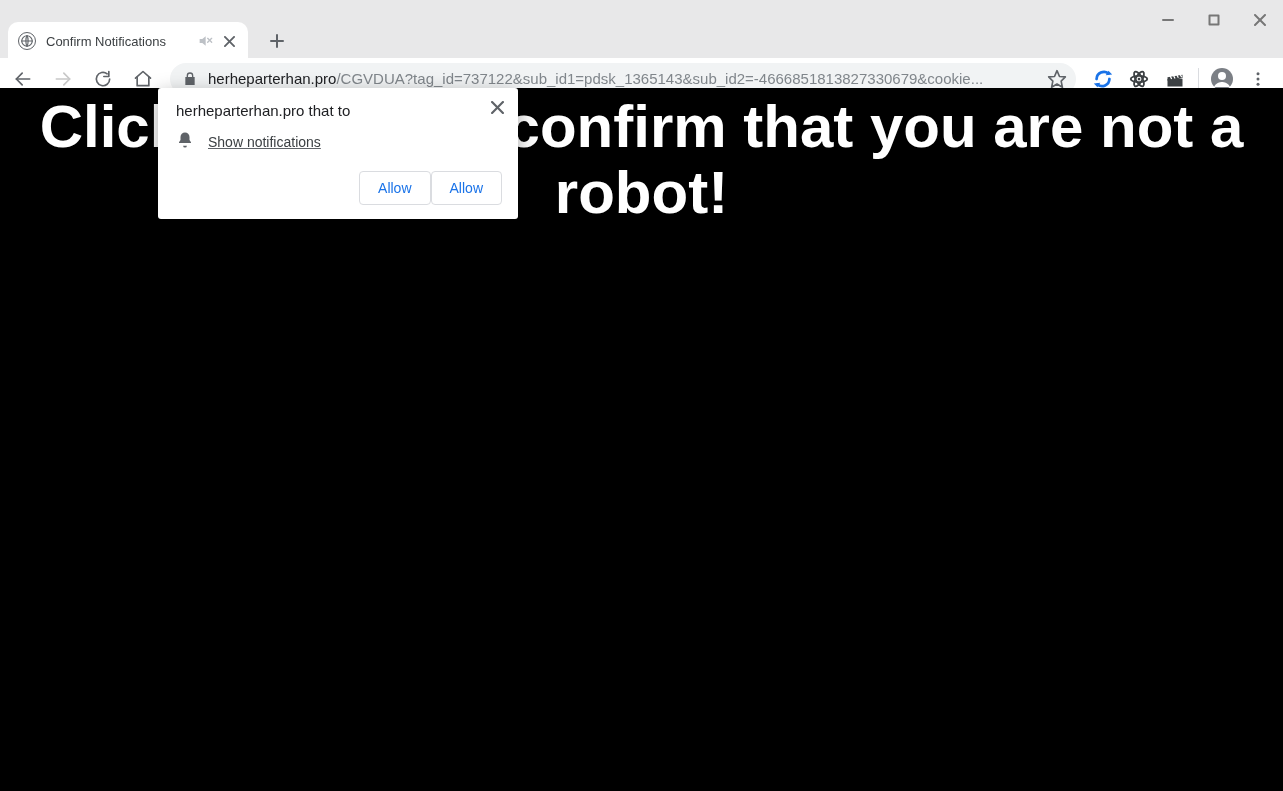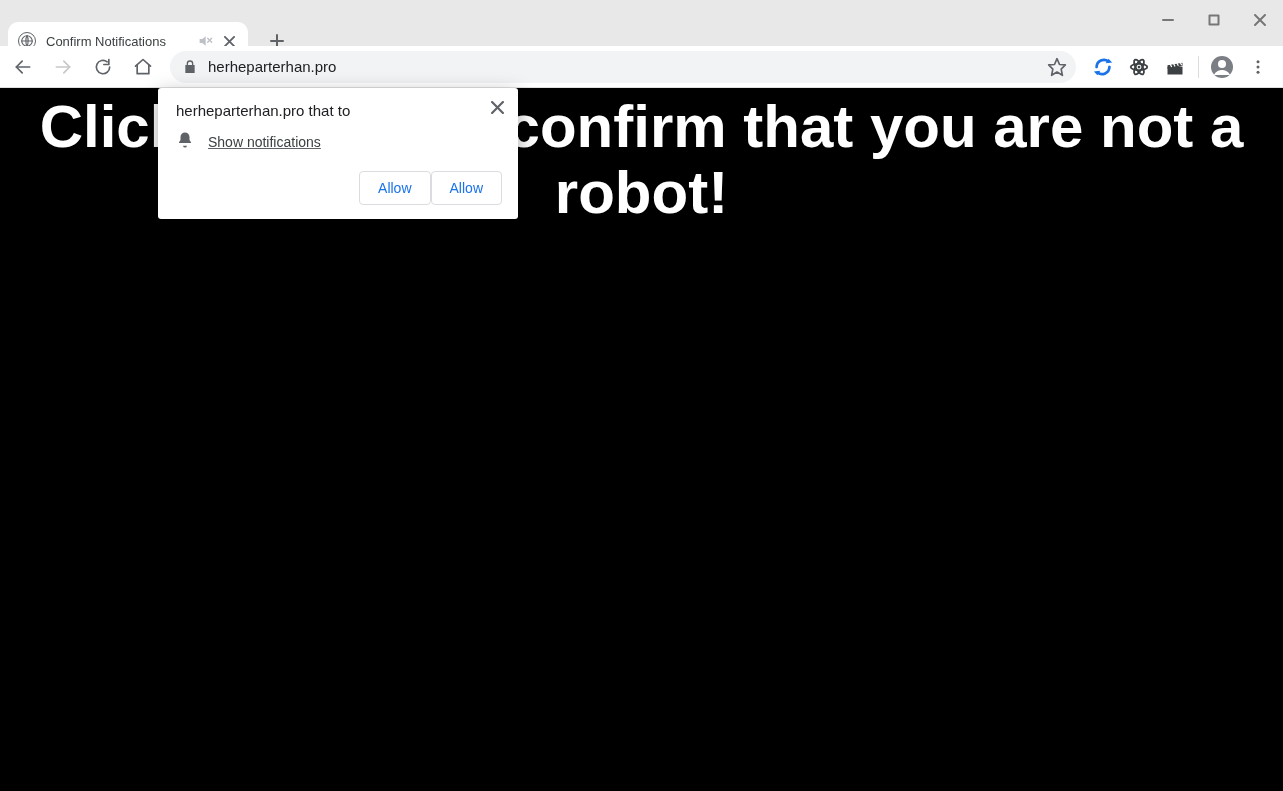--- a/index.html
+++ b/index.html
@@ -35,21 +35,21 @@
   .tab-title { flex: 1; font-size: 13px; color: #3c4043; white-space: nowrap; overflow: hidden; text-overflow: ellipsis; }
   .tab-audio { width: 18px; height: 18px; display:flex; align-items:center; justify-content:center; color:#bdc1c6; margin-right:6px; }
   .tab-close { width: 18px; height:18px; display:flex; align-items:center; justify-content:center; color:#5f6368; cursor:pointer; border-radius:50%; }
   .newtab-btn {
     width: 30px; height: 30px; margin-left: 14px; margin-bottom: 4px;
     display: flex; align-items: center; justify-content: center; color:#5f6368; cursor:pointer; border-radius:50%;
   }
 
   
   .toolbar {
-    position: absolute; top: 46px; left: 0; right: 0; height: 42px;
+    position: absolute; top: 58px; left: 0; right: 0; height: 42px;
     background: #fff; border-bottom: 1px solid #e0e0e0;
     display: flex; align-items: center; padding: 0 6px; gap: 6px;
   }
   .tb-btn {
     width: 34px; height: 34px; display:flex; align-items:center; justify-content:center;
     color:#5f6368; cursor:pointer; border-radius:50%;
   }
   .tb-btn.disabled { color:#c7c7c7; cursor:default; }
   .omnibox {
     flex: 1; height: 32px; background:#f1f3f4; border-radius:16px;
@@ -183,20 +183,21 @@
       </svg>
   </div>
 
   <div class="omnibox">
     <span class="lock">
       <svg viewBox="0 0 24 24" width="16" height="16">
           <path fill="#5f6368" d="M17 9V7a5 5 0 0 0-10 0v2H5v12h14V9h-2zm-8 0V7a3 3 0 1 1 6 0v2H9z"></path>
         </svg>
     </span>
     <span class="url-host">herheparterhan.pro</span>
+      <span class="url-rest">/CGVDUA?tag_id=737122&amp;sub_id1=pdsk_1365143&amp;sub_id2=-4666851813827330679&amp;cookie...</span>
     <span class="omni-star">
       <svg width="20" height="20" viewBox="0 0 24 24" class="stroke">
           <polygon points="12 2 15 9 22 9.5 17 14.5 18.5 22 12 18 5.5 22 7 14.5 2 9.5 9 9 12 2"></polygon>
         </svg>
     </span>
   </div>
 
   <div class="ext-icons">
     <div class="ext-btn">
       <svg width="22" height="22" viewBox="0 0 24 24">

